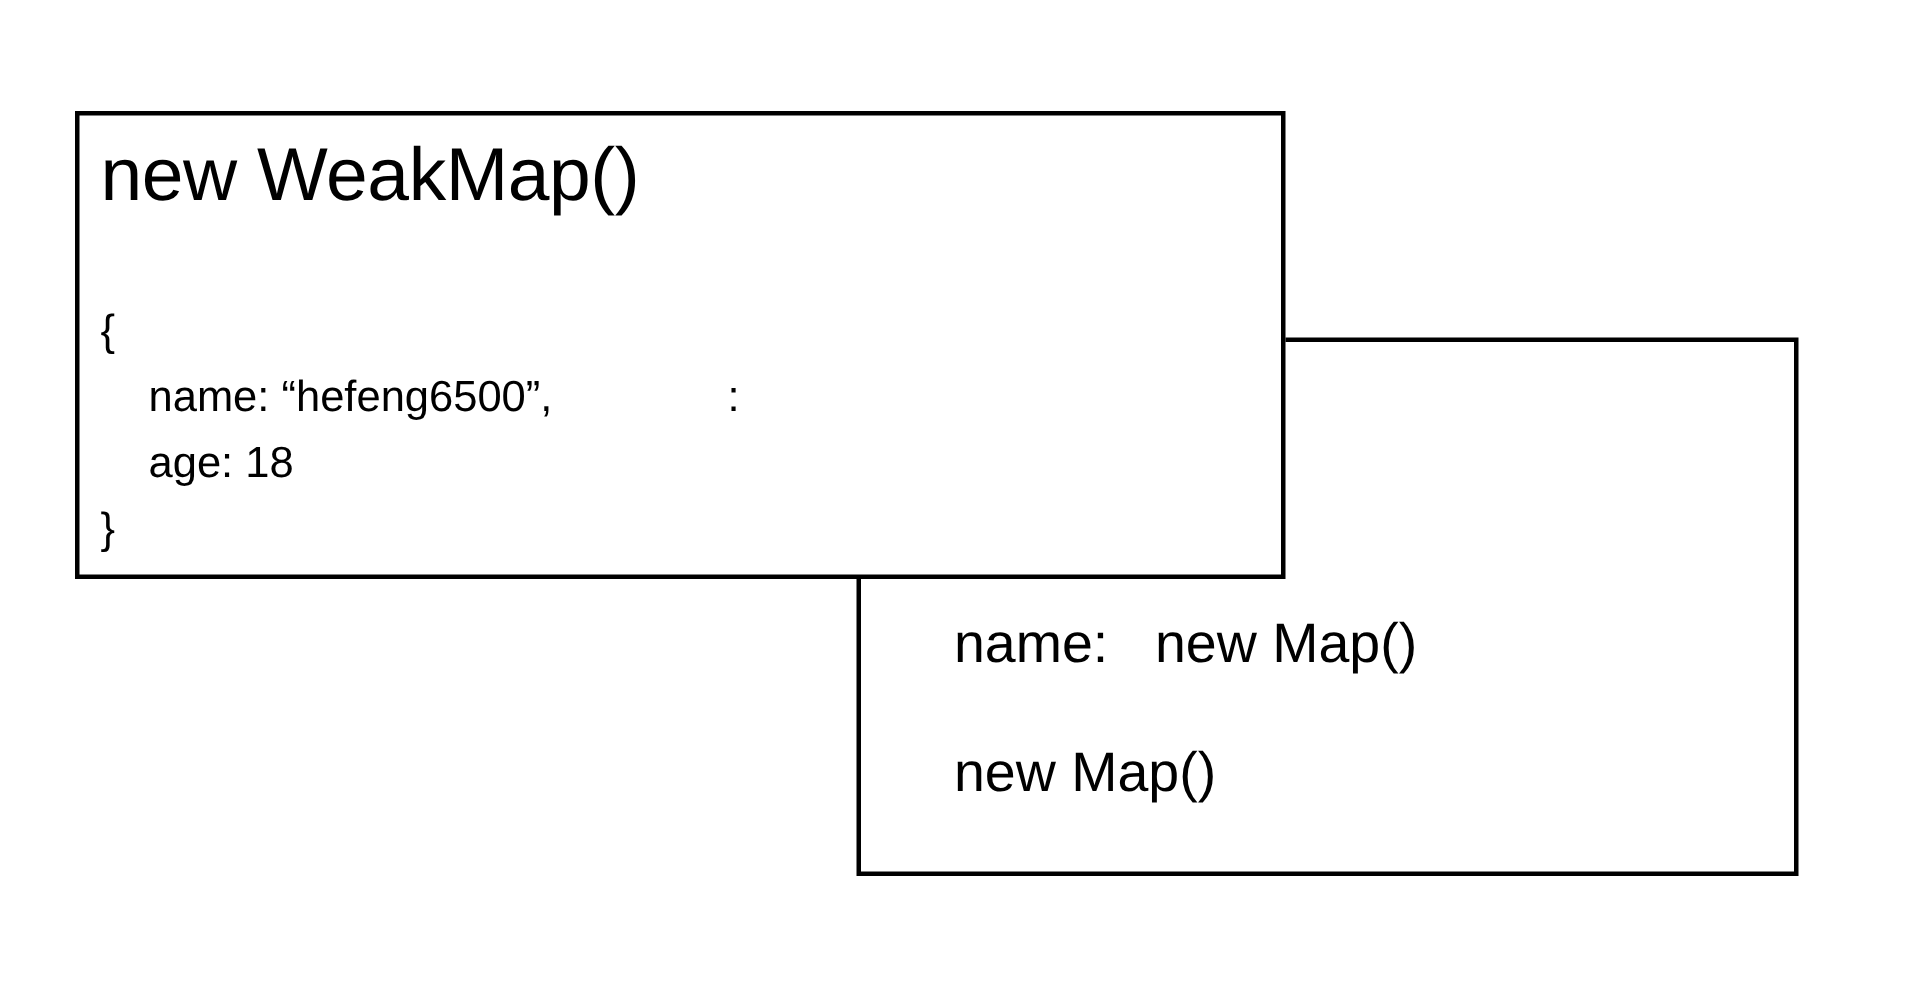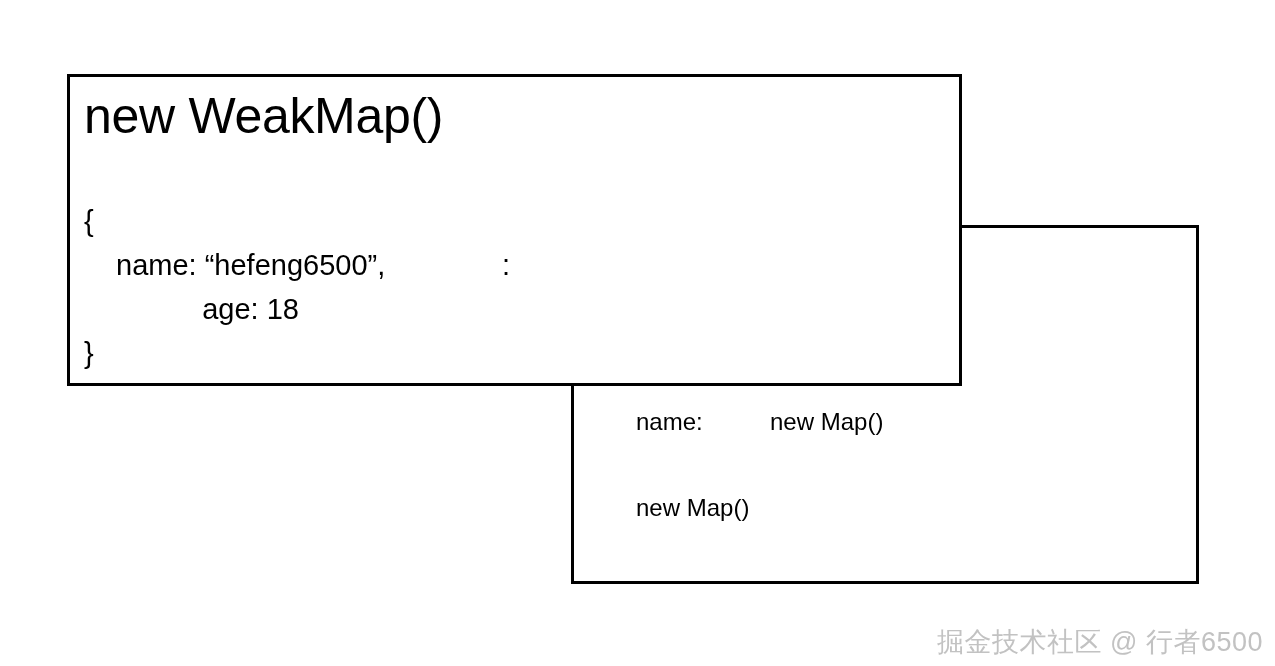--- a/index.html
+++ b/index.html
@@ -20,23 +20,23 @@
   }
 
   
   .box {
     position: absolute;
     background: #ffffff;
     border: 3px solid #000000;
     box-sizing: border-box;
   }
   #weakmap-box {
-    left: 67px;
+    left: 50px;
     top: 74px;
-    width: 895px;
+    width: 807px;
     height: 312px;
     z-index: 20;           
   }
   #map-box {
     left: 571px;
     top: 225px;
     width: 628px;
     height: 359px;
     z-index: 10;
   }
@@ -58,21 +58,20 @@
     font-size: 29px;
     line-height: 44px;
     white-space: nowrap;
   }
   .obj-line {
     position: relative;
     height: 44px;
   }
   .obj-indent {
     padding-left: 32px;
-    text-align: center;
   }
   .trailing-colon {
     position: absolute;
     left: 418px;
     top: 0;
   }
 
   
   #map-title {
     position: absolute;
@@ -85,21 +84,21 @@
   #map-entries {
     position: absolute;
     left: 62px;
     top: 180px;
     width: 540px;
   }
   .map-entry {
     display: flex;
     align-items: baseline;
     height: 86px;
-    font-size: 24px;
+    font-size: 37px;
     white-space: nowrap;
   }
   .map-entry-key {
     width: 134px;
     flex: 0 0 134px;
   }
   .map-entry-value {
     flex: 0 0 auto;
   }
 
@@ -154,15 +153,14 @@
 
       <div class="obj-line obj-indent">
         <span>age: 18</span>
       </div>
 
       <div class="obj-line">}</div>
 
     </div>
   </div>
 
-  <div id="watermark">掘金技术社区 @ 行者6500</div>
 
 </div>
 
 </body></html>

